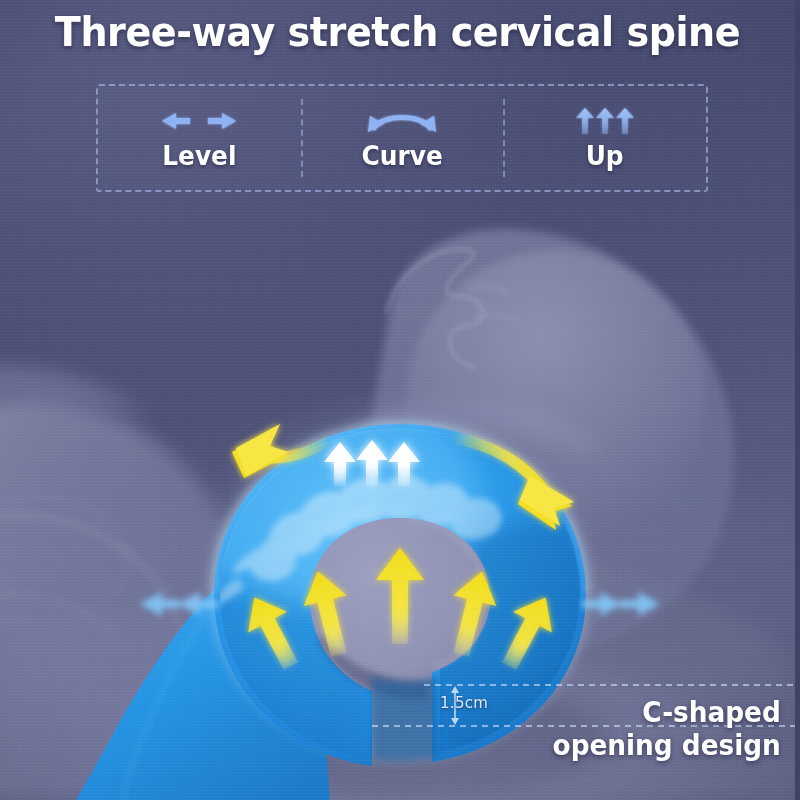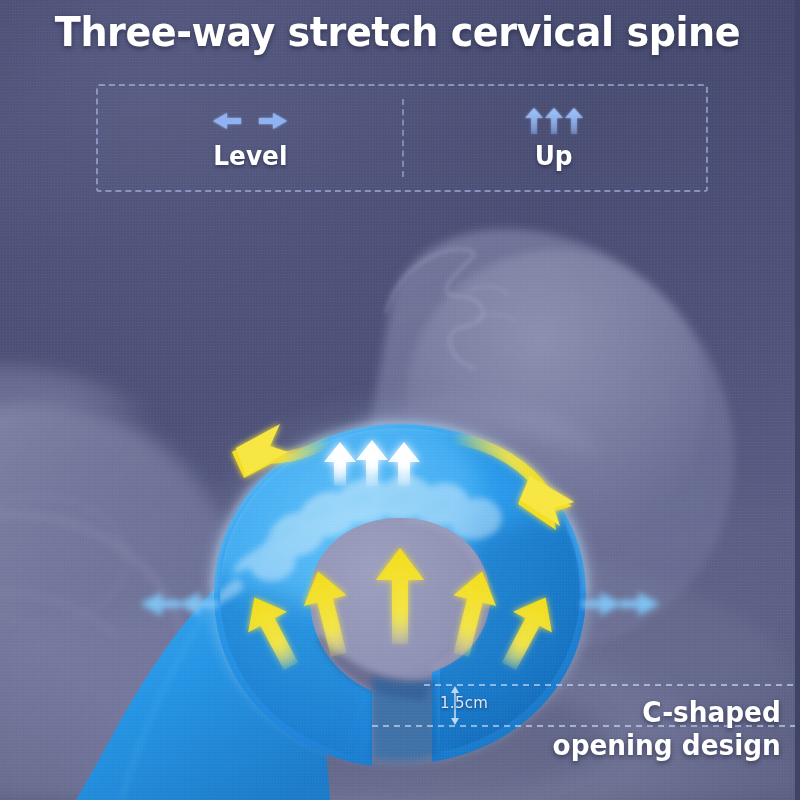--- a/index.html
+++ b/index.html
@@ -449,20 +449,41 @@
           </defs>
           <g fill="#8fb3f2" filter="url(#fg1)">
             <path d="M 2 13 L 16 5 L 16 10 L 30 10 L 30 16 L 16 16 L 16 21 Z"></path>
             <path d="M 76 13 L 62 5 L 62 10 L 48 10 L 48 16 L 62 16 L 62 21 Z"></path>
           </g>
         </svg>
       </div>
       <div class="feature-label">Level</div>
     </div>
 
+    <div class="feature-cell">
+      <div class="feature-icon">
+        <svg width="84" height="30" viewBox="0 0 84 30">
+          <defs>
+            <filter id="fg2" x="-40%" y="-60%" width="180%" height="220%">
+              <feGaussianBlur stdDeviation="1.3" result="b"></feGaussianBlur>
+              <feMerge>
+                  <feMergeNode in="b"></feMergeNode>
+                  <feMergeNode in="SourceGraphic"></feMergeNode>
+                </feMerge>
+            </filter>
+          </defs>
+          <g filter="url(#fg2)">
+            <path d="M 14 22 C 22 8, 62 8, 70 22" fill="none" stroke="#8fb3f2" stroke-width="5" stroke-linecap="round"></path>
+            <path d="M 8 26 L 10 10 L 24 18 Z" fill="#8fb3f2"></path>
+            <path d="M 76 26 L 74 10 L 60 18 Z" fill="#8fb3f2"></path>
+          </g>
+        </svg>
+      </div>
+      <div class="feature-label">Curve</div>
+    </div>
 
     <div class="feature-cell">
       <div class="feature-icon">
         <svg width="70" height="30" viewBox="0 0 70 30">
           <defs>
             <filter id="fg3" x="-40%" y="-60%" width="180%" height="220%">
               <feGaussianBlur stdDeviation="1.3" result="b"></feGaussianBlur>
               <feMerge>
                   <feMergeNode in="b"></feMergeNode>
                   <feMergeNode in="SourceGraphic"></feMergeNode>

